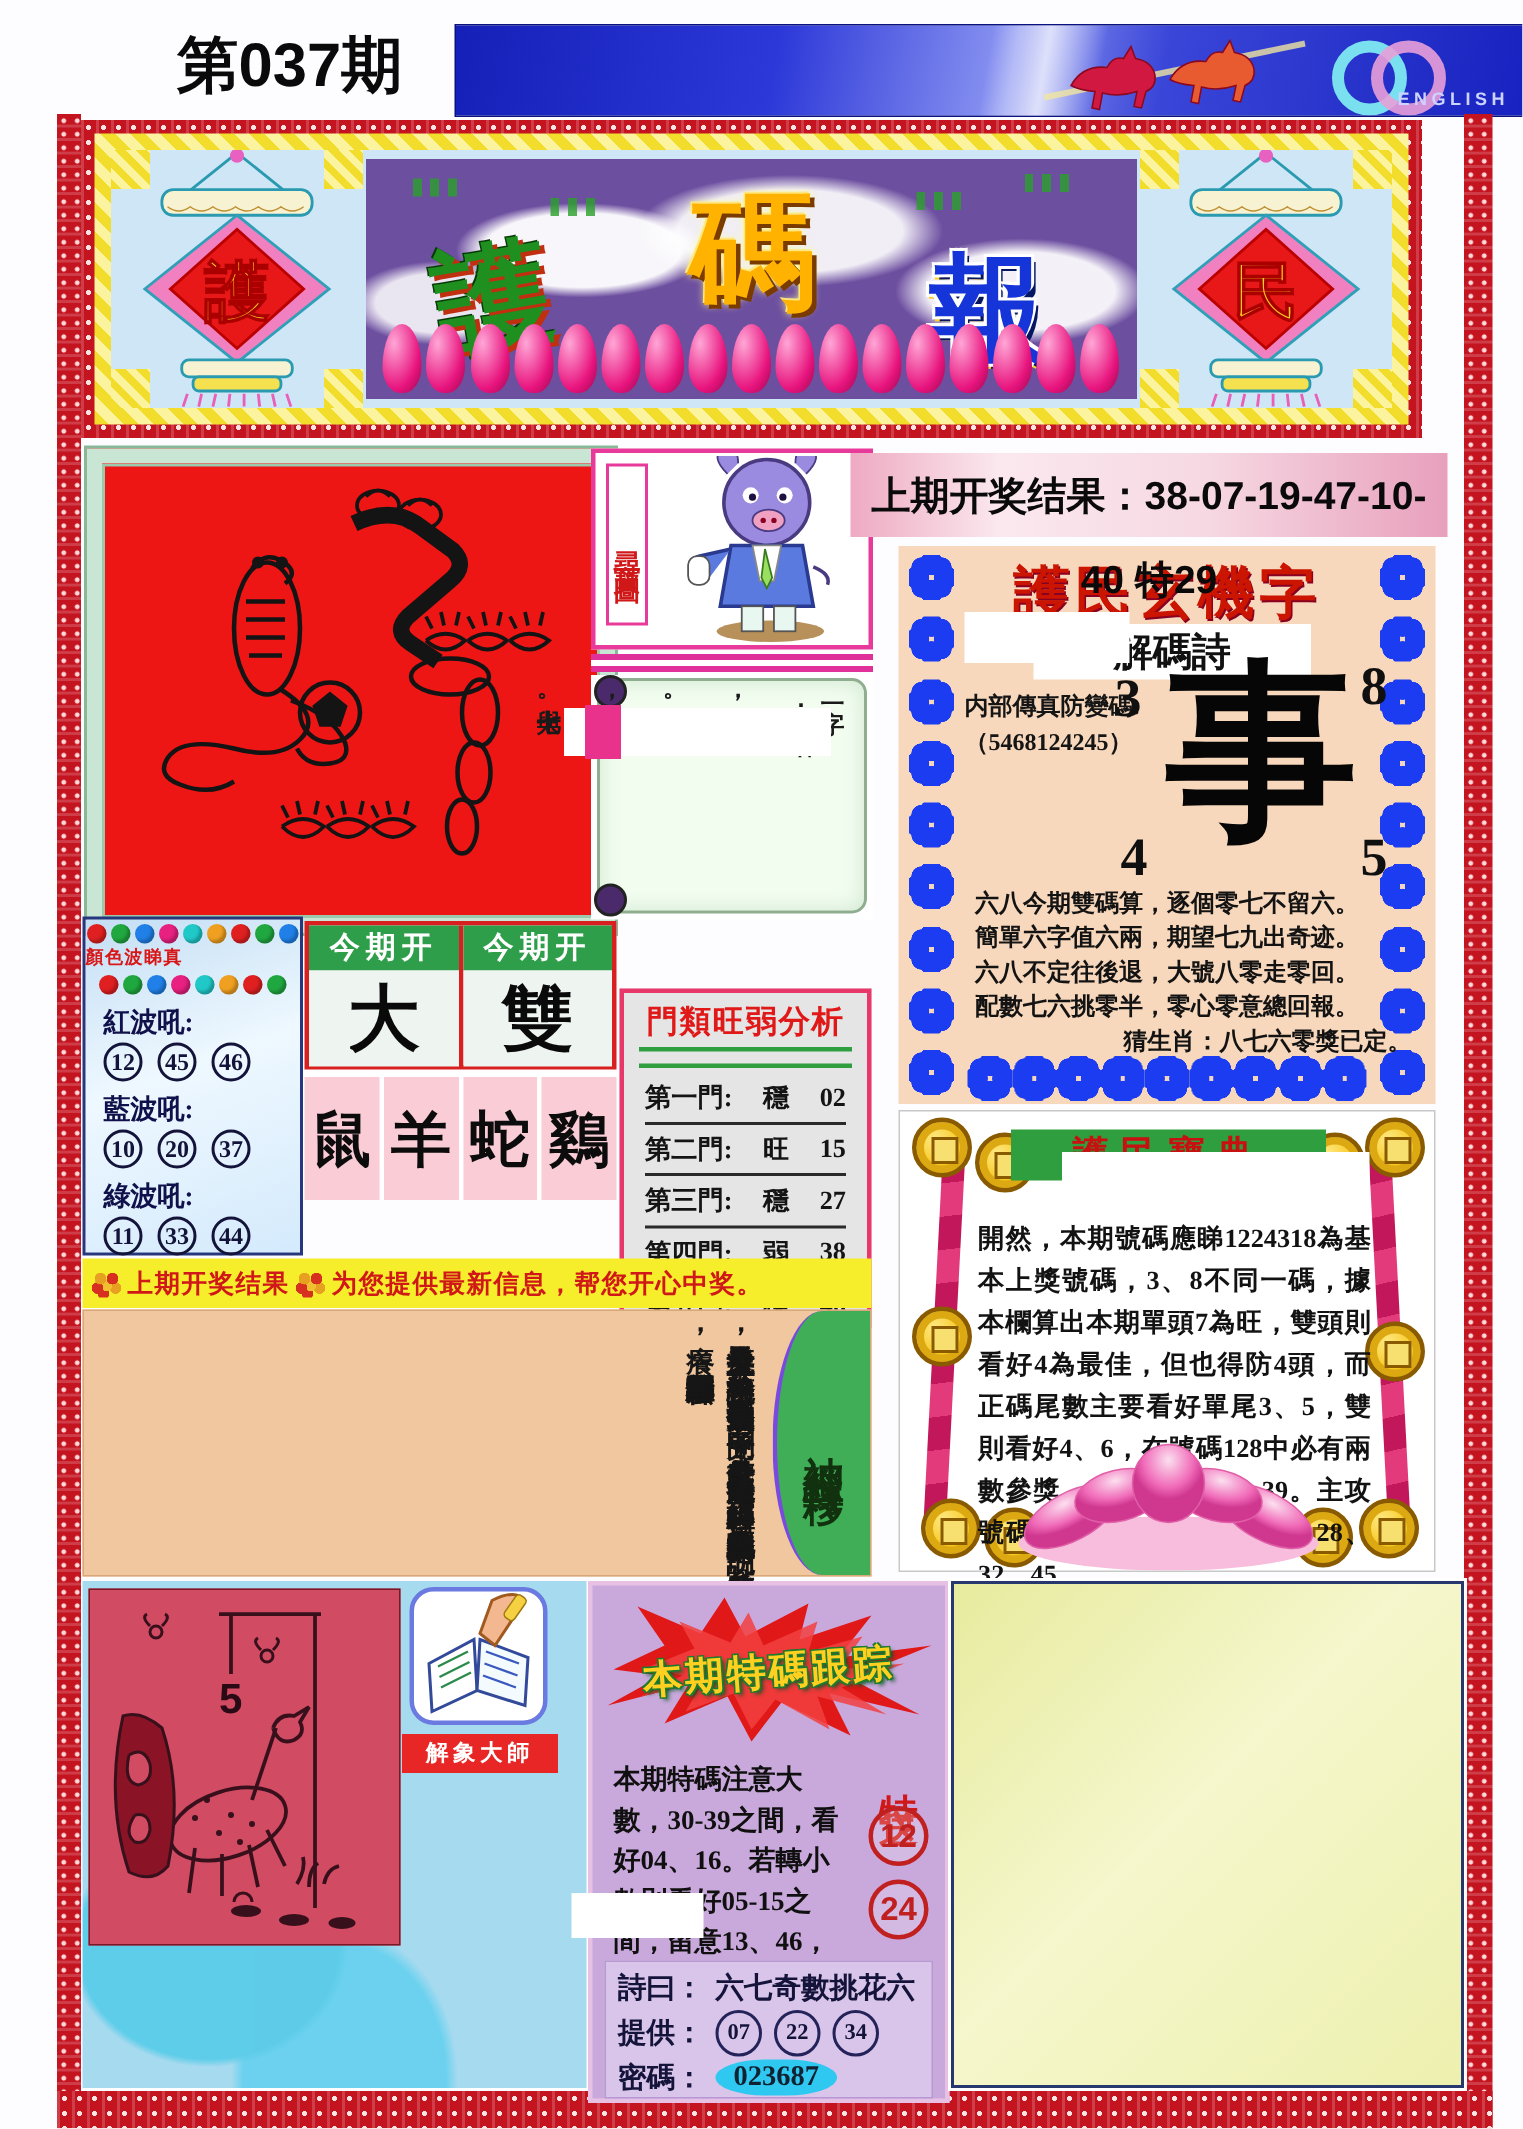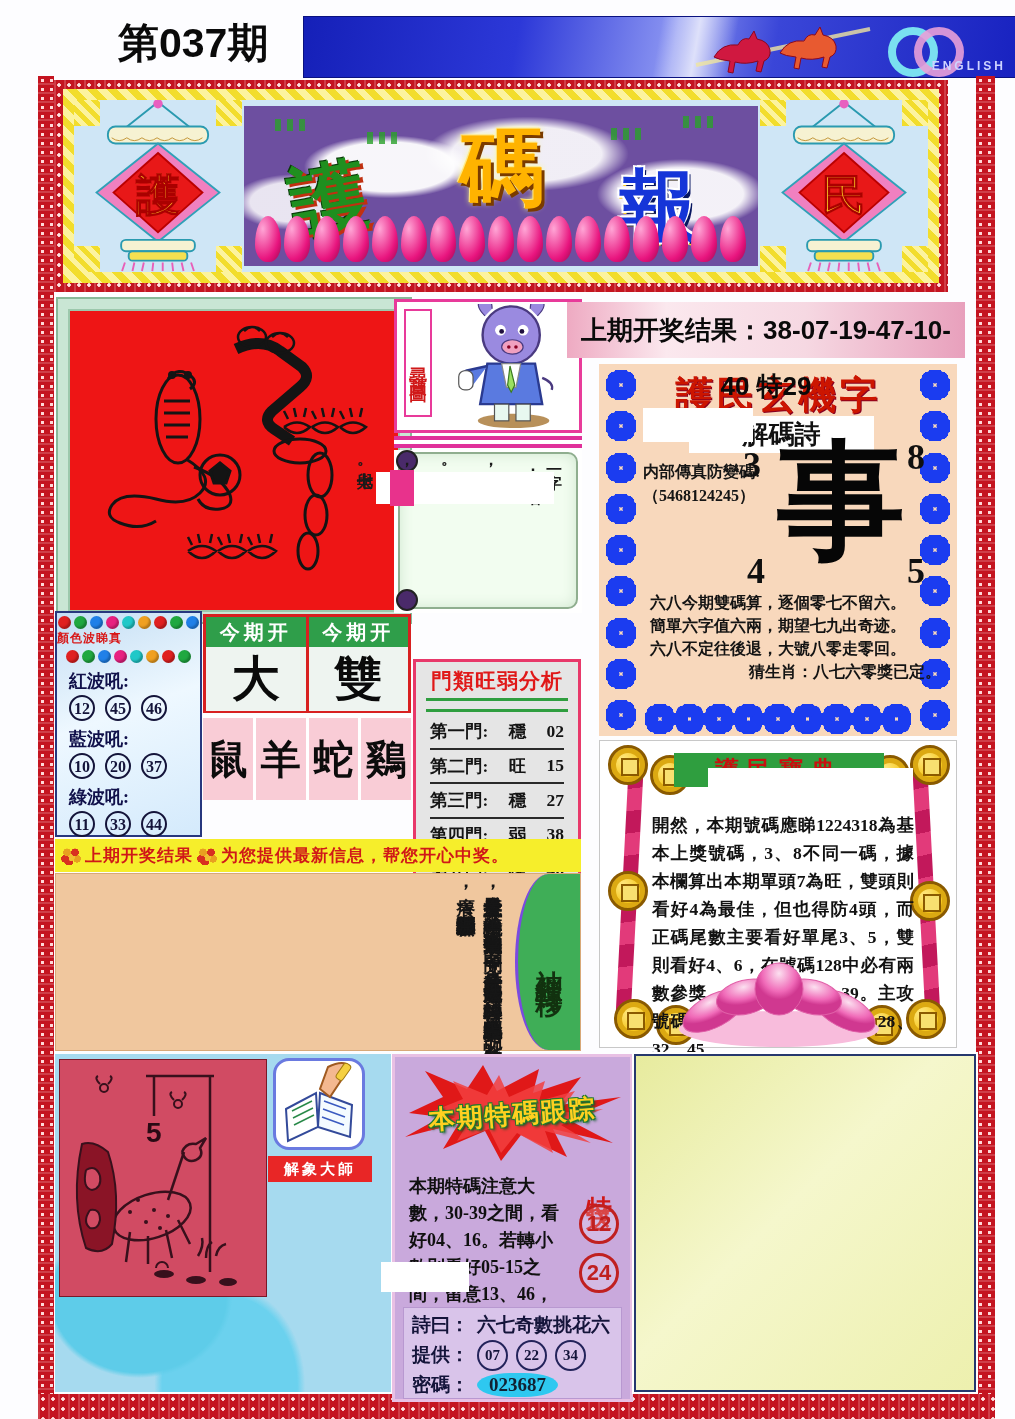--- a/index.html
+++ b/index.html
@@ -438,20 +438,21 @@
       <span class="xnum" style="left:0;top:-6px">3</span>
       <span class="xnum" style="right:0;top:-14px">8</span>
       <span class="xnum" style="left:4px;bottom:-4px">4</span>
       <span class="xnum" style="right:0;bottom:-4px">5</span>
       <span class="xbig">事</span>
     </div>
     <div class="xpoem">
       <div>六八今期雙碼算，逐個零七不留六。</div>
       <div>簡單六字值六兩，期望七九出奇迹。</div>
       <div>六八不定往後退，大號八零走零回。</div>
+      <div>配數七六挑零半，零心零意總回報。</div>
       <div style="text-align:right;margin-left:14px">猜生肖：八七六零獎已定。</div>
     </div>
   </div>
 
   <div class="abs baodian kai">
     <span class="ribbon left"></span>
     <span class="ribbon right"></span>
     <span class="coin" style="left:8px;top:4px"></span>
     <span class="coin" style="left:50px;top:14px"></span>
     <span class="coin" style="right:46px;top:14px"></span>

